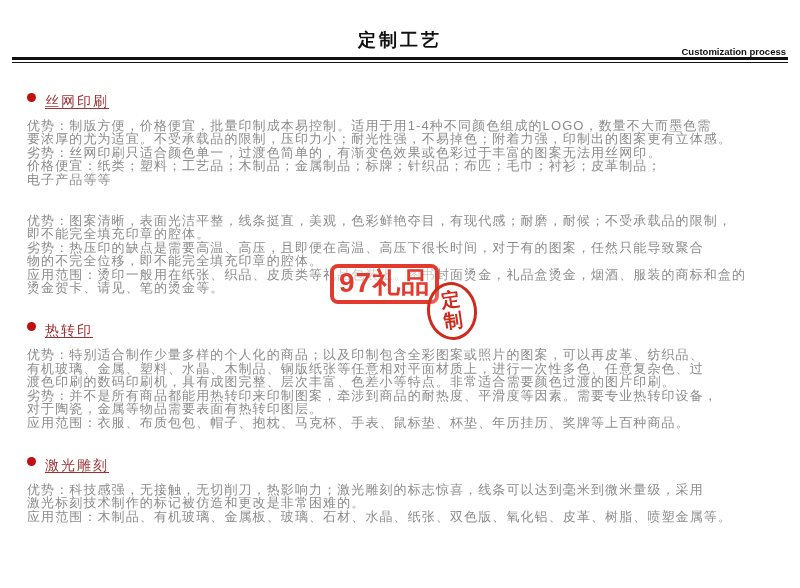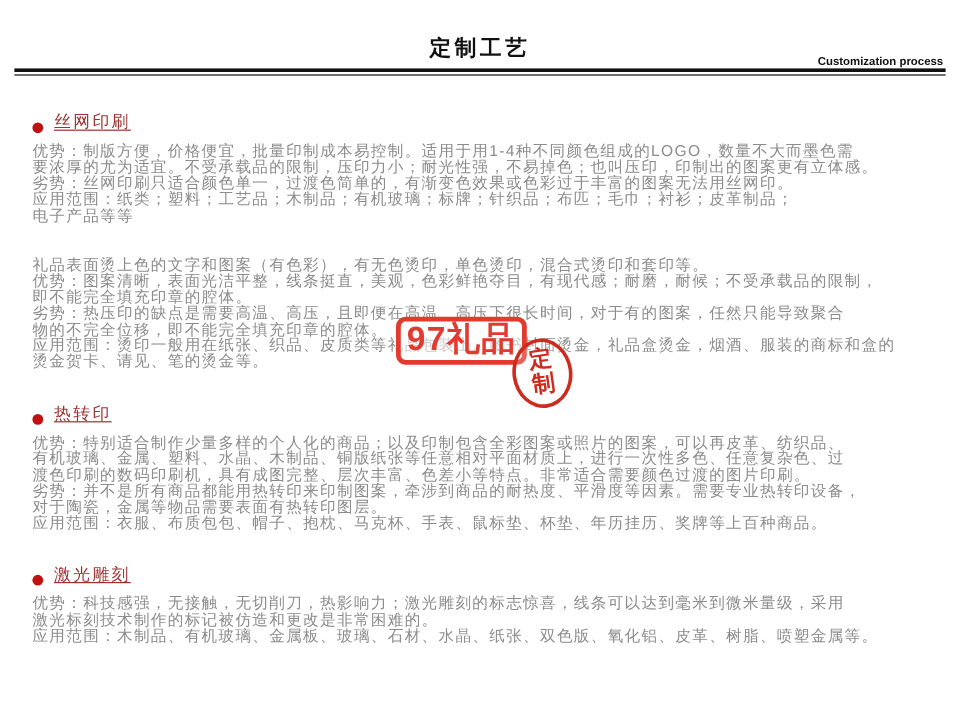--- a/index.html
+++ b/index.html
@@ -27,21 +27,21 @@
   .rule{
     margin:0 12px;
     height:2px;
     border-top:3px solid var(--ink);
     border-bottom:1px solid var(--ink);
   }
   
   .sections{padding:0 28px 0 27px;}
   .section{margin-top:28px;}
   .section:first-child{margin-top:30px;}
-  .sec-head{display:flex;align-items:flex-end;gap:9px;}
+  .sec-head{display:flex;align-items:flex-start;gap:9px;}
   .bullet{
     width:9px;height:9px;border-radius:50%;
     background:var(--bullet);
     flex:0 0 auto;
   }
   .sec-title{
     font-size:14px;
     letter-spacing:2px;
     color:var(--title);
     text-decoration:underline;
@@ -93,30 +93,29 @@
   <div class="rule"></div>
 
   <div class="sections" id="sections">
   <div class="section">
     <div class="sec-head">
       <span class="bullet"></span>
       <span class="sec-title">丝网印刷</span>
     </div>
     <div class="sec-body">
           <div class="bline">优势：制版方便，价格便宜，批量印制成本易控制。适用于用1-4种不同颜色组成的LOGO，数量不大而墨色需</div>
-          <div class="bline">要浓厚的尤为适宜。不受承载品的限制，压印力小；耐光性强，不易掉色；也叫压印，印制出的图案更有立体感。</div>
+          <div class="bline">要浓厚的尤为适宜。不受承载品的限制，压印力小；耐光性强，不易掉色；附着力强，印制出的图案更有立体感。</div>
           <div class="bline">劣势：丝网印刷只适合颜色单一，过渡色简单的，有渐变色效果或色彩过于丰富的图案无法用丝网印。</div>
-          <div class="bline">应用范围：纸类；塑料；工艺品；木制品；有机玻璃；标牌；针织品；布匹；毛巾；衬衫；皮革制品；</div>
+          <div class="bline">价格便宜：纸类；塑料；工艺品；木制品；金属制品；标牌；针织品；布匹；毛巾；衬衫；皮革制品；</div>
           <div class="bline">电子产品等等</div>
         </div>
   </div>
 
   <div class="section">
     <div class="sec-body">
-          <div class="bline">礼品表面烫上色的文字和图案（有色彩），有无色烫印，单色烫印，混合式烫印和套印等。</div>
           <div class="bline">优势：图案清晰，表面光洁平整，线条挺直，美观，色彩鲜艳夺目，有现代感；耐磨，耐候；不受承载品的限制，</div>
           <div class="bline">即不能完全填充印章的腔体。</div>
           <div class="bline">劣势：热压印的缺点是需要高温、高压，且即便在高温、高压下很长时间，对于有的图案，任然只能导致聚合</div>
           <div class="bline">物的不完全位移，即不能完全填充印章的腔体。</div>
           <div class="bline">应用范围：烫印一般用在纸张、织品、皮质类等礼品包装上。图书封面烫金，礼品盒烫金，烟酒、服装的商标和盒的</div>
           <div class="bline">烫金贺卡、请见、笔的烫金等。</div>
         </div>
   </div>
 
   <div class="section">

